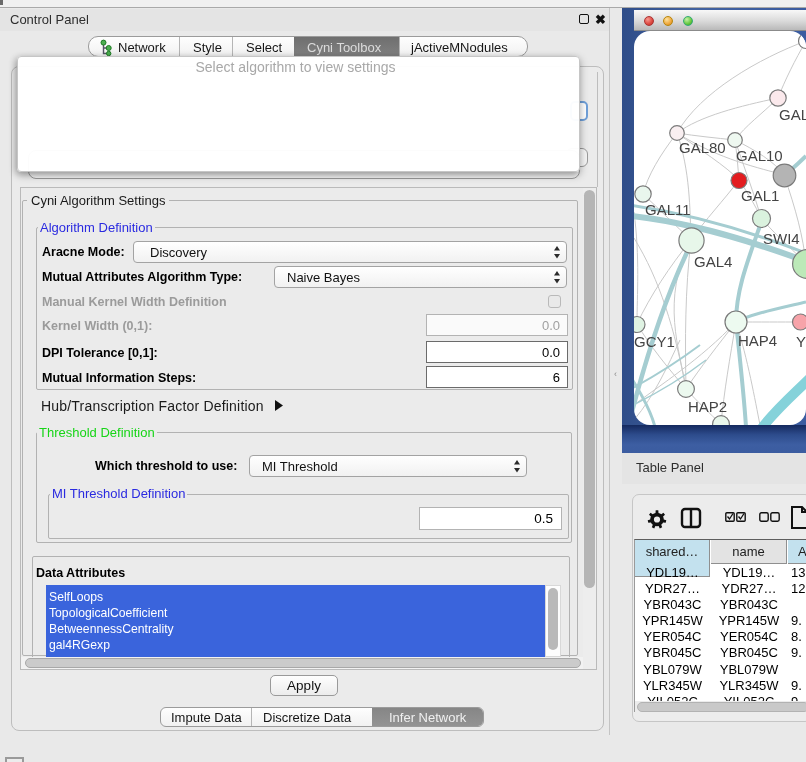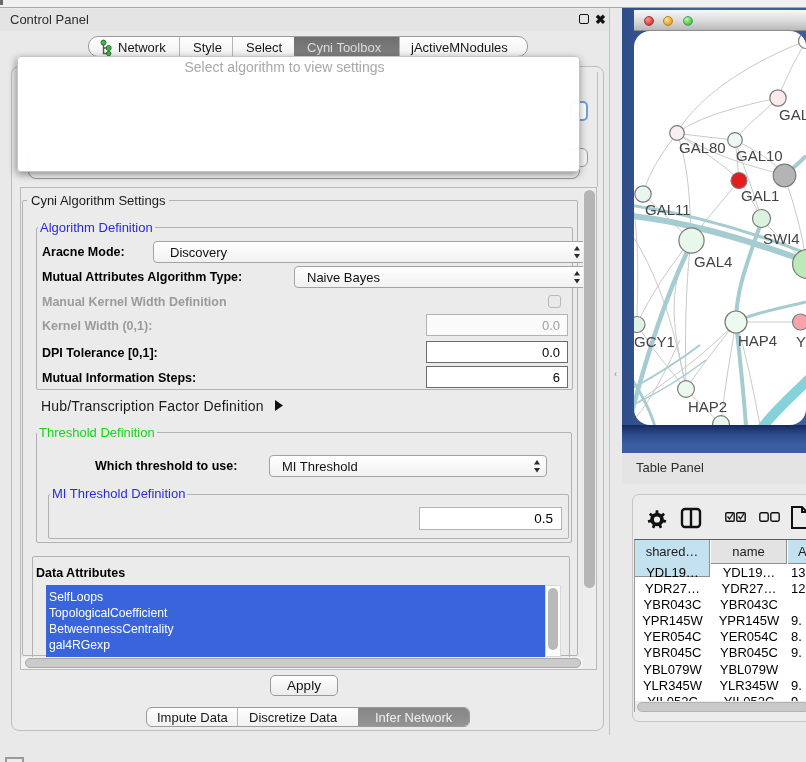--- a/index.html
+++ b/index.html
@@ -1,19 +1,19 @@
 <!DOCTYPE html>
 <html><head>
 <meta charset="utf-8">
 <style>
 html,body{margin:0;padding:0;width:806px;height:762px;overflow:hidden;
 font-family:"Liberation Sans",sans-serif;background:#e9e9e9;}
 *{box-sizing:border-box;}
 .abs{position:absolute;}
-.combo{border:1px solid #a3a3a3;border-radius:4px;background:linear-gradient(#ffffff,#f1f1f1);margin-left:20px;}
+.combo{border:1px solid #a3a3a3;border-radius:4px;background:linear-gradient(#ffffff,#f1f1f1);}
 .combo:after{content:"";position:absolute;right:6px;top:4px;width:6px;height:4.5px;
 background:#2b2b2b;clip-path:polygon(50% 0,0 100%,100% 100%);}
 .combo:before{content:"";position:absolute;right:6px;top:12px;width:6px;height:4.5px;
 background:#2b2b2b;clip-path:polygon(0 0,100% 0,50% 100%);}
 </style>
 </head>
 <body>
 <div class="abs" style="left:0;top:0;width:806px;height:762px;">
 
 <div class="abs" style="left:0;top:0;width:806px;height:8px;background:#f0f0f0;border-bottom:1px solid #a9a9a9;"></div>
@@ -103,39 +103,39 @@
 <div class="abs" style="left:545px;top:585px;width:16px;height:72px;background:#fdfdfd;border:1px solid #d8d8d8;"></div>
 <div class="abs" style="left:548px;top:588px;width:10px;height:62px;background:#b9b9b9;border-radius:6px;"></div>
 
 <div class="abs" style="left:583px;top:188px;width:13px;height:481px;background:#ededed;"></div>
 <div class="abs" style="left:584px;top:190px;width:11px;height:398px;background:#b5b5b5;border-radius:6px;"></div>
 <div class="abs" style="left:21px;top:657px;width:562px;height:12px;background:#f2f2f2;"></div>
 <div class="abs" style="left:25px;top:658px;width:556px;height:10px;background:#cbcbcb;border:1px solid #a8a8a8;border-radius:5px;"></div>
 
 <div class="abs" style="left:270px;top:675px;width:68px;height:21px;border:1px solid #9a9a9a;border-radius:5px;background:linear-gradient(#fefefe,#ececec);text-align:center;font-size:13.5px;color:#111;padding-top:2px;">Apply</div>
 
-<div class="abs" style="left:146px;top:707px;width:324px;height:20px;border:1px solid #9b9b9b;border-radius:6px;background:linear-gradient(#fefefe,#f1f1f1);overflow:hidden;">
+<div class="abs" style="left:160px;top:707px;width:324px;height:20px;border:1px solid #9b9b9b;border-radius:6px;background:linear-gradient(#fefefe,#f1f1f1);overflow:hidden;">
   <div class="abs" style="left:0;top:0;width:91px;height:20px;border-right:1px solid #b5b5b5;"></div>
   <div class="abs" style="left:91px;top:0;width:120px;height:20px;"></div>
   <div class="abs" style="left:211px;top:0;width:113px;height:20px;background:linear-gradient(#868686,#959595);"></div>
   <div class="abs" style="left:10px;top:2px;font-size:13px;color:#161616;">Impute Data</div>
   <div class="abs" style="left:102px;top:2px;font-size:13px;color:#161616;">Discretize Data</div>
   <div class="abs" style="left:228px;top:2px;font-size:13px;color:#f0f0f0;">Infer Network</div>
 </div>
 
 <div class="abs" style="left:570px;top:101px;width:18px;height:20px;border:2px solid #6f9fd8;border-radius:5px;background:#fff;"></div>
 <div class="abs" style="left:566px;top:148px;width:22px;height:19px;border:1px solid #9a9a9a;border-radius:6px;background:#f4f4f4;"></div>
 
 <div class="abs" style="left:5px;top:757px;width:19px;height:10px;border:2px solid #9a9a9a;background:#ececec;"></div>
 
 <div class="abs" style="left:597px;top:72px;width:1px;height:115px;background:#bdbdbd;"></div>
 <div class="abs" style="left:28px;top:150px;width:552px;height:29px;border:1px solid #9a9a9a;border-radius:8px;background:#f4f4f4;"></div>
 
 <div class="abs" style="left:17px;top:56px;width:563px;height:116px;background:rgba(255,255,255,0.97);border:1px solid #c6c6c6;border-radius:4px;box-shadow:0 3px 8px rgba(0,0,0,0.3),-2px 2px 6px rgba(0,0,0,0.15);"></div>
-<div class="abs" style="left:3px;top:59px;width:563px;text-align:center;font-size:14px;color:#a8a8a8;">Select algorithm to view settings</div>
+<div class="abs" style="left:14px;top:59px;width:563px;text-align:center;font-size:14px;color:#a8a8a8;">Select algorithm to view settings</div>
 
 <div class="abs" style="left:622px;top:8px;width:184px;height:445px;background:linear-gradient(90deg,#2f4d89 0,#41619f 40%,#3b5ca0 100%);"></div>
 <div class="abs" style="left:622px;top:425px;width:184px;height:28px;background:linear-gradient(180deg,#15295e 0%,#2d4c8c 35%,#3d5ea2 70%,#3b5ca0 100%);"></div>
 
 <div class="abs" style="left:634px;top:10px;width:172px;height:21px;background:linear-gradient(#f8f8f8,#dadada 55%,#b9b9b9);border-bottom:1px solid #8b8b8b;"></div>
 <div class="abs" style="left:644px;top:16px;width:10px;height:10px;border-radius:50%;background:radial-gradient(circle at 35% 30%,#f79990,#dd4840 60%,#b33229);border:0.5px solid #a33;"></div>
 <div class="abs" style="left:663px;top:16px;width:10px;height:10px;border-radius:50%;background:radial-gradient(circle at 35% 30%,#fce2a0,#f0a83c 60%,#c77d1e);border:0.5px solid #b8860b;"></div>
 <div class="abs" style="left:683px;top:16px;width:10px;height:10px;border-radius:50%;background:radial-gradient(circle at 35% 30%,#c7f0a8,#64c83e 60%,#3f9327);border:0.5px solid #3a7;"></div>
 
 <div class="abs" style="left:634px;top:31px;width:172px;height:394px;background:#fff;overflow:hidden;border-radius:16px;">

